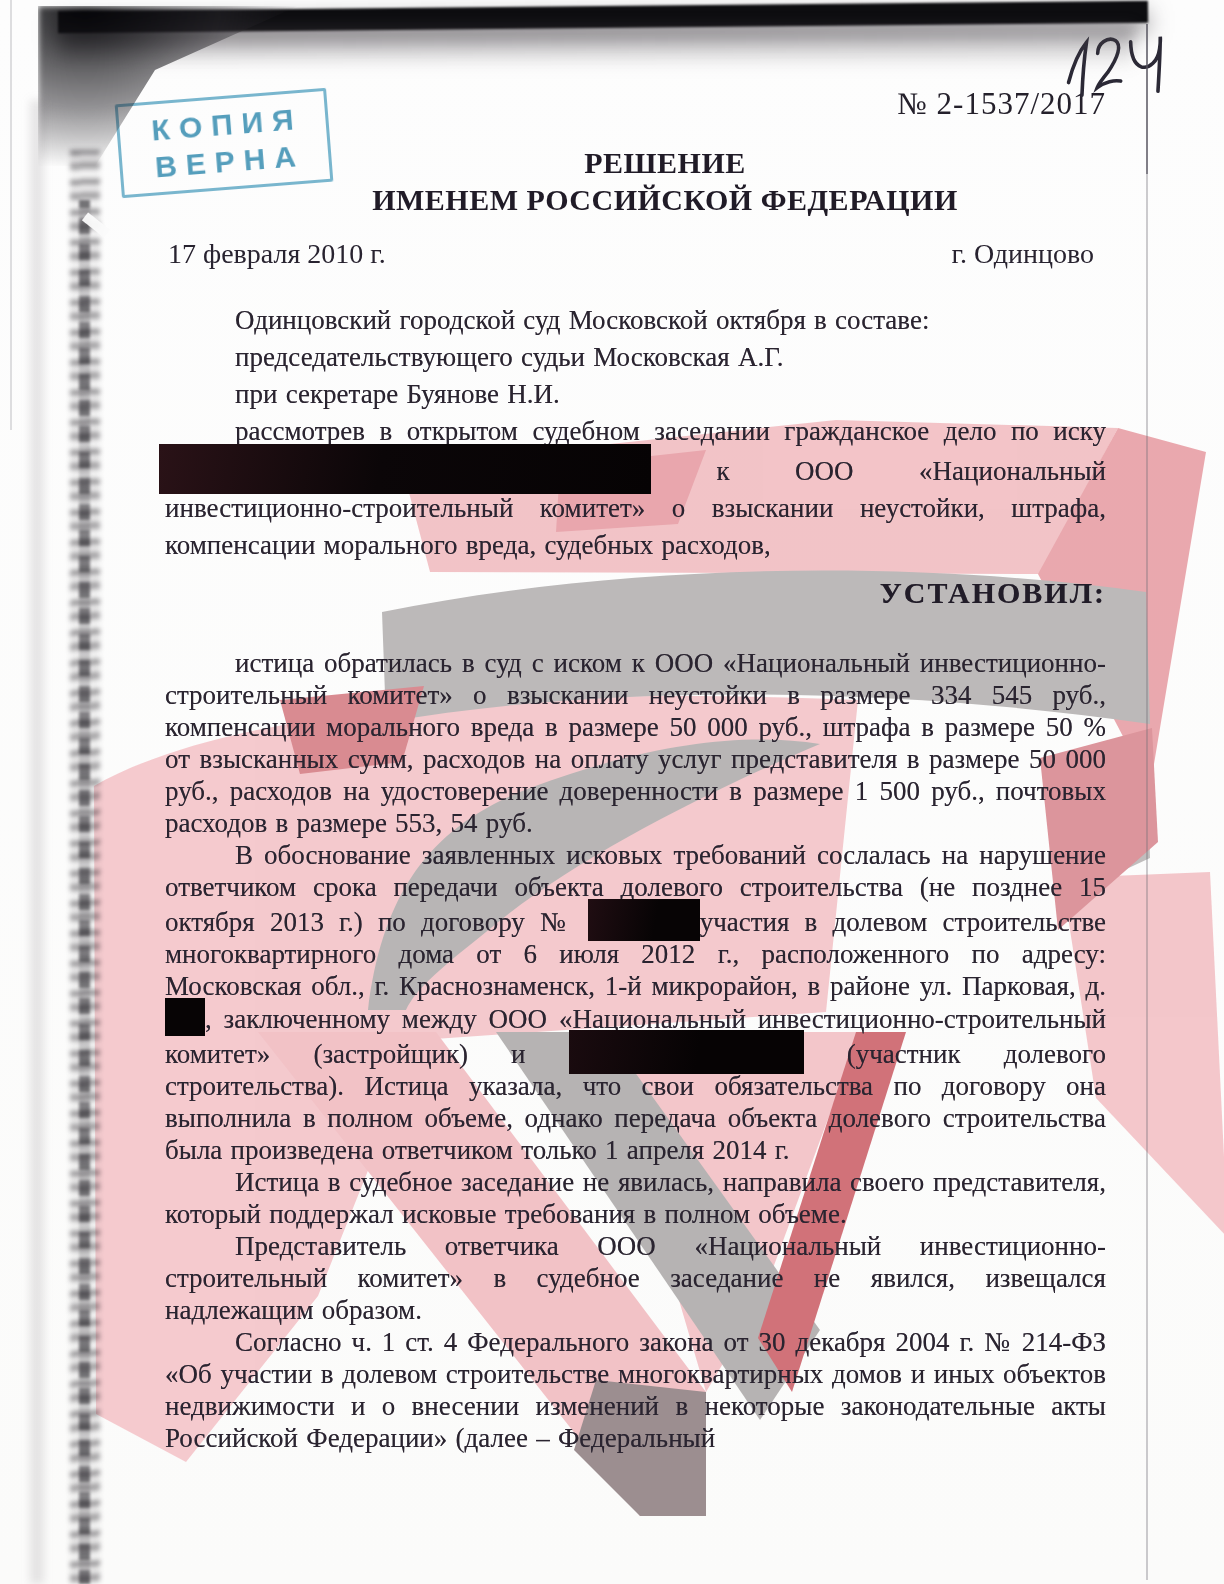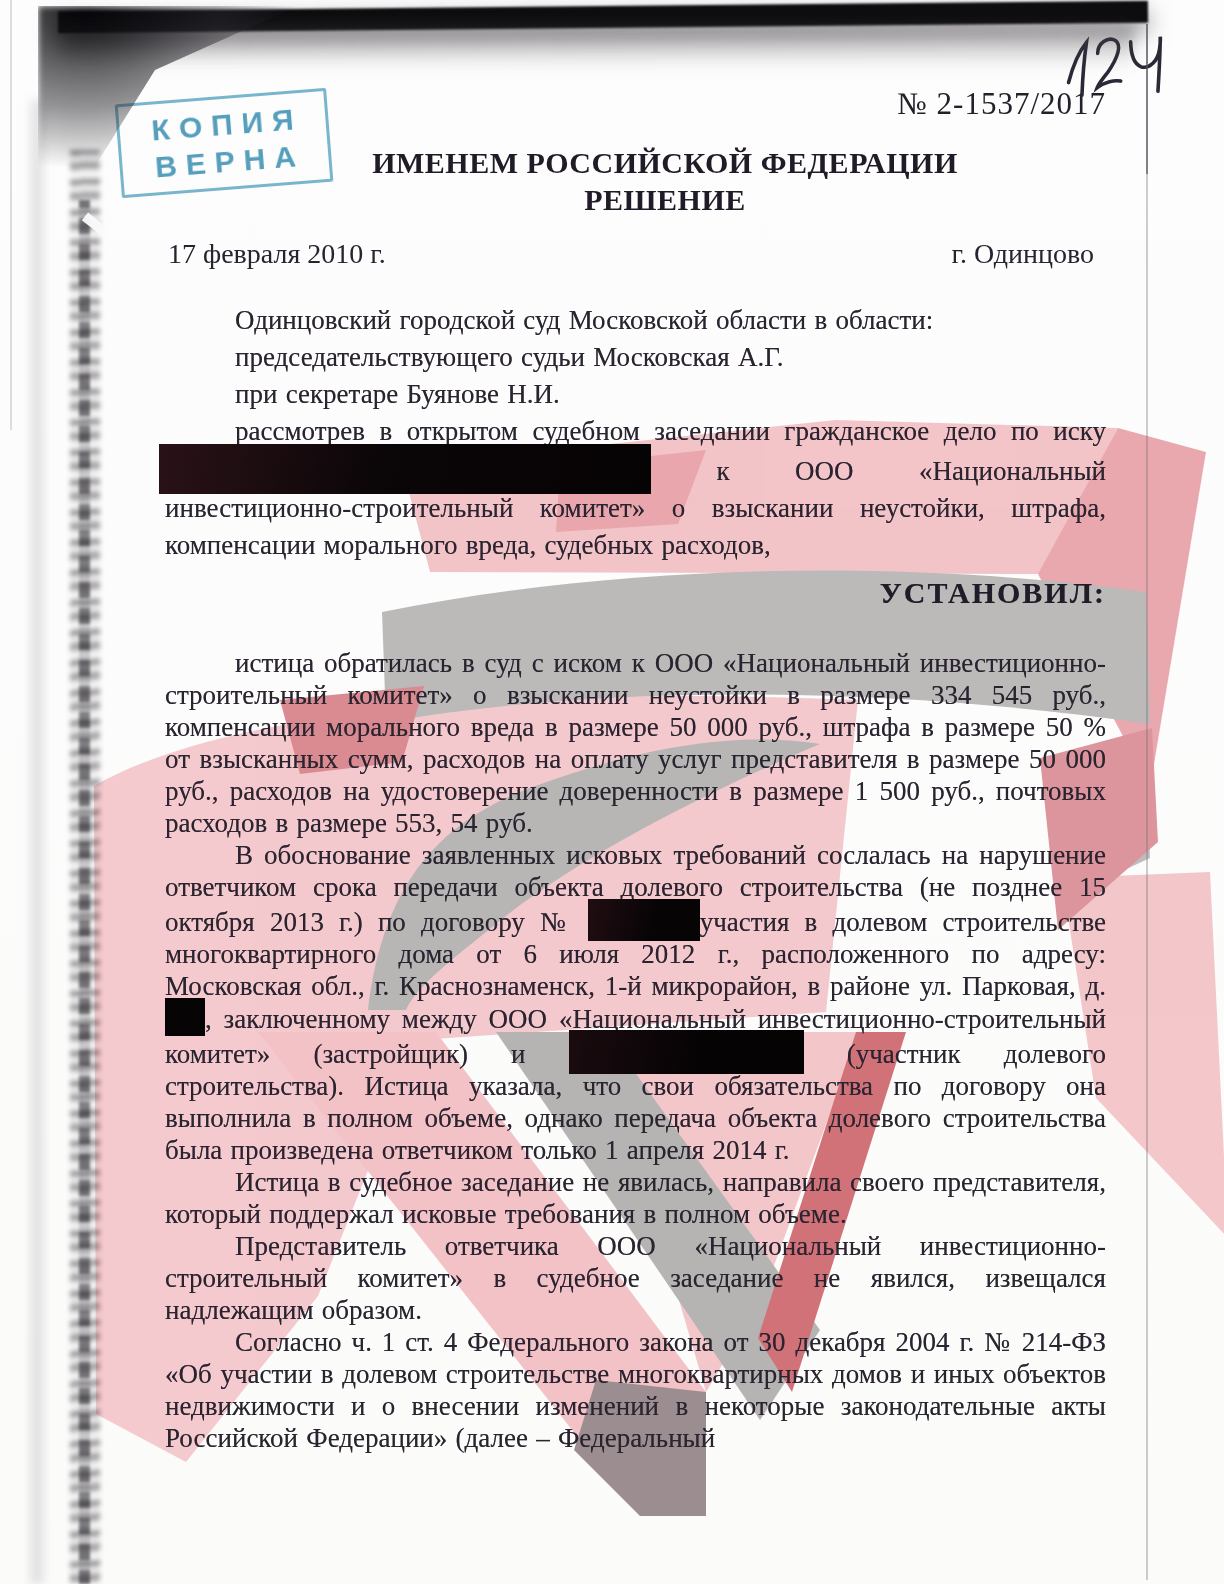--- a/index.html
+++ b/index.html
@@ -155,31 +155,31 @@
   </div>
 
   <div class="case-number">№ 2-1537/2017</div>
 
   <div class="stamp">
     <div class="stamp-line">КОПИЯ</div>
     <div class="stamp-line">ВЕРНА</div>
   </div>
 
   <div class="title-block">
+    <div>РЕШЕНИЕ</div>
     <div>ИМЕНЕМ РОССИЙСКОЙ ФЕДЕРАЦИИ</div>
-    <div>РЕШЕНИЕ</div>
   </div>
 
   <div class="date-row">
     <span>17 февраля 2010 г.</span>
     <span>г. Одинцово</span>
   </div>
 
   <div class="doc">
-    <p class="intro ind mb-gap">Одинцовский городской суд Московской области в области:</p>
+    <p class="intro ind mb-gap">Одинцовский городской суд Московской октября в составе:</p>
     <p class="intro ind">председательствующего судьи Московская А.Г.</p>
     <p class="intro ind">при секретаре Буянове Н.И.</p>
 
     <p class="intro ind mt-gap"><span>рассмотрев в открытом судебном заседании гражданское дело по иску</span>
       <span class="redact redact-a"></span>
       <span>к ООО «Национальный инвестиционно-строительный комитет» о взыскании неустойки, штрафа, компенсации морального вреда, судебных расходов,</span></p>
 
     <h2 class="heading">УСТАНОВИЛ:</h2>
 
     <p class="ind">истица обратилась в суд с иском к ООО «Национальный инвестиционно-строительный комитет» о взыскании неустойки в размере 334 545 руб., компенсации морального вреда в размере 50 000 руб., штрафа в размере 50 % от взысканных сумм, расходов на оплату услуг представителя в размере 50 000 руб., расходов на удостоверение доверенности в размере 1 500 руб., почтовых расходов в размере 553, 54 руб.</p>

